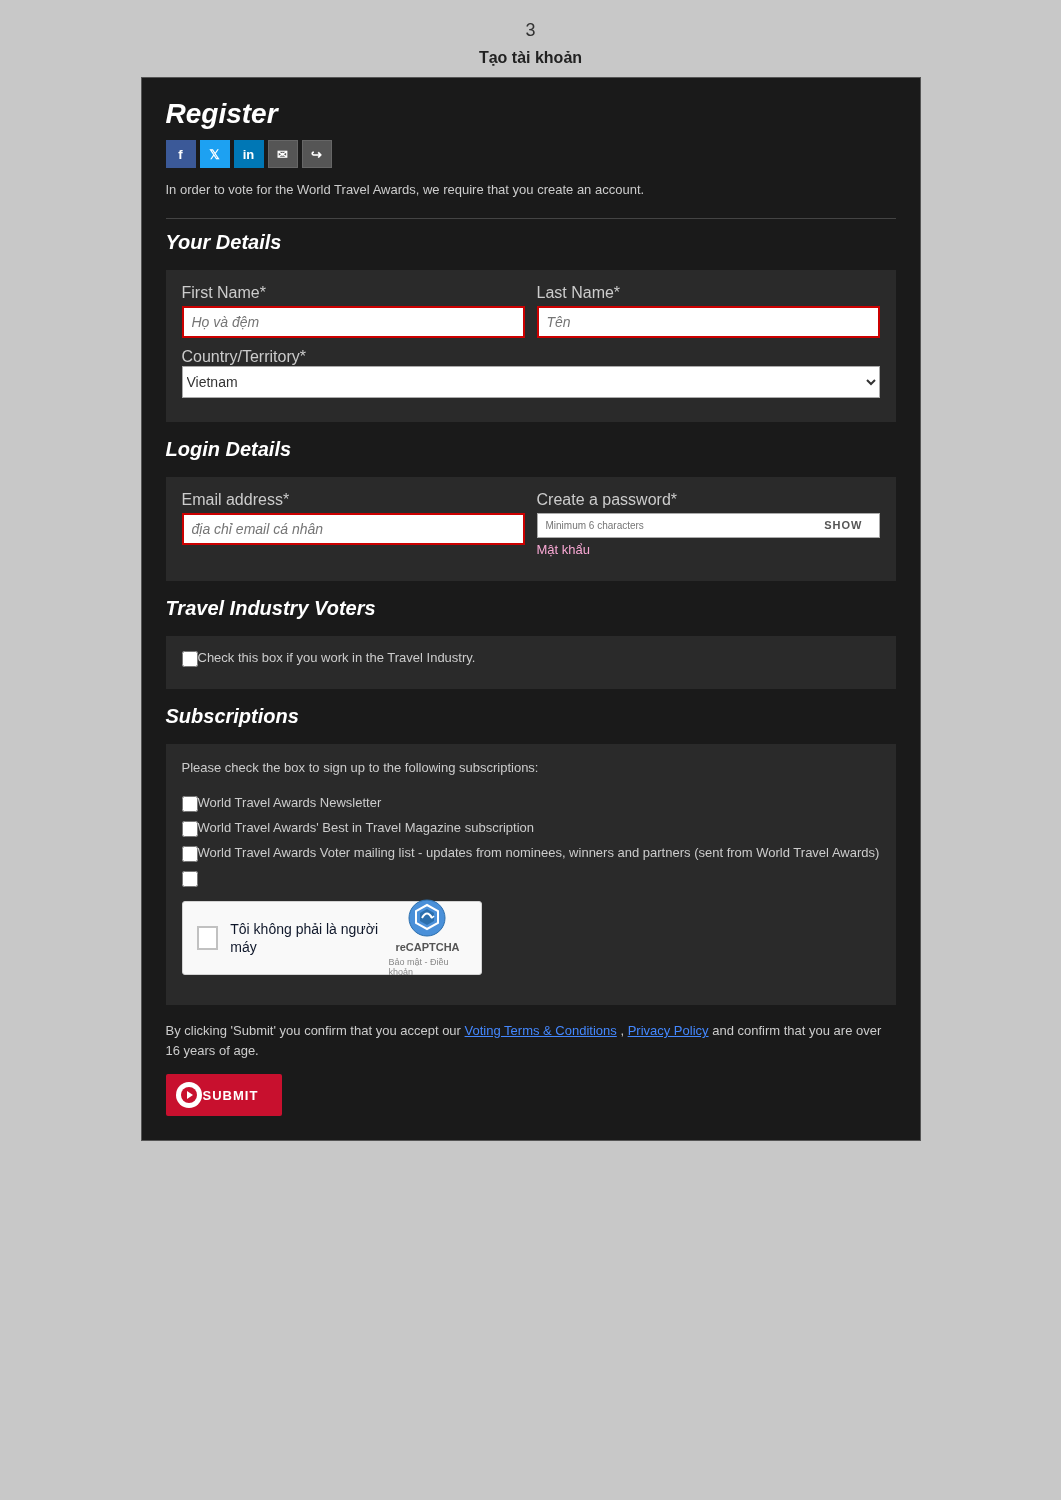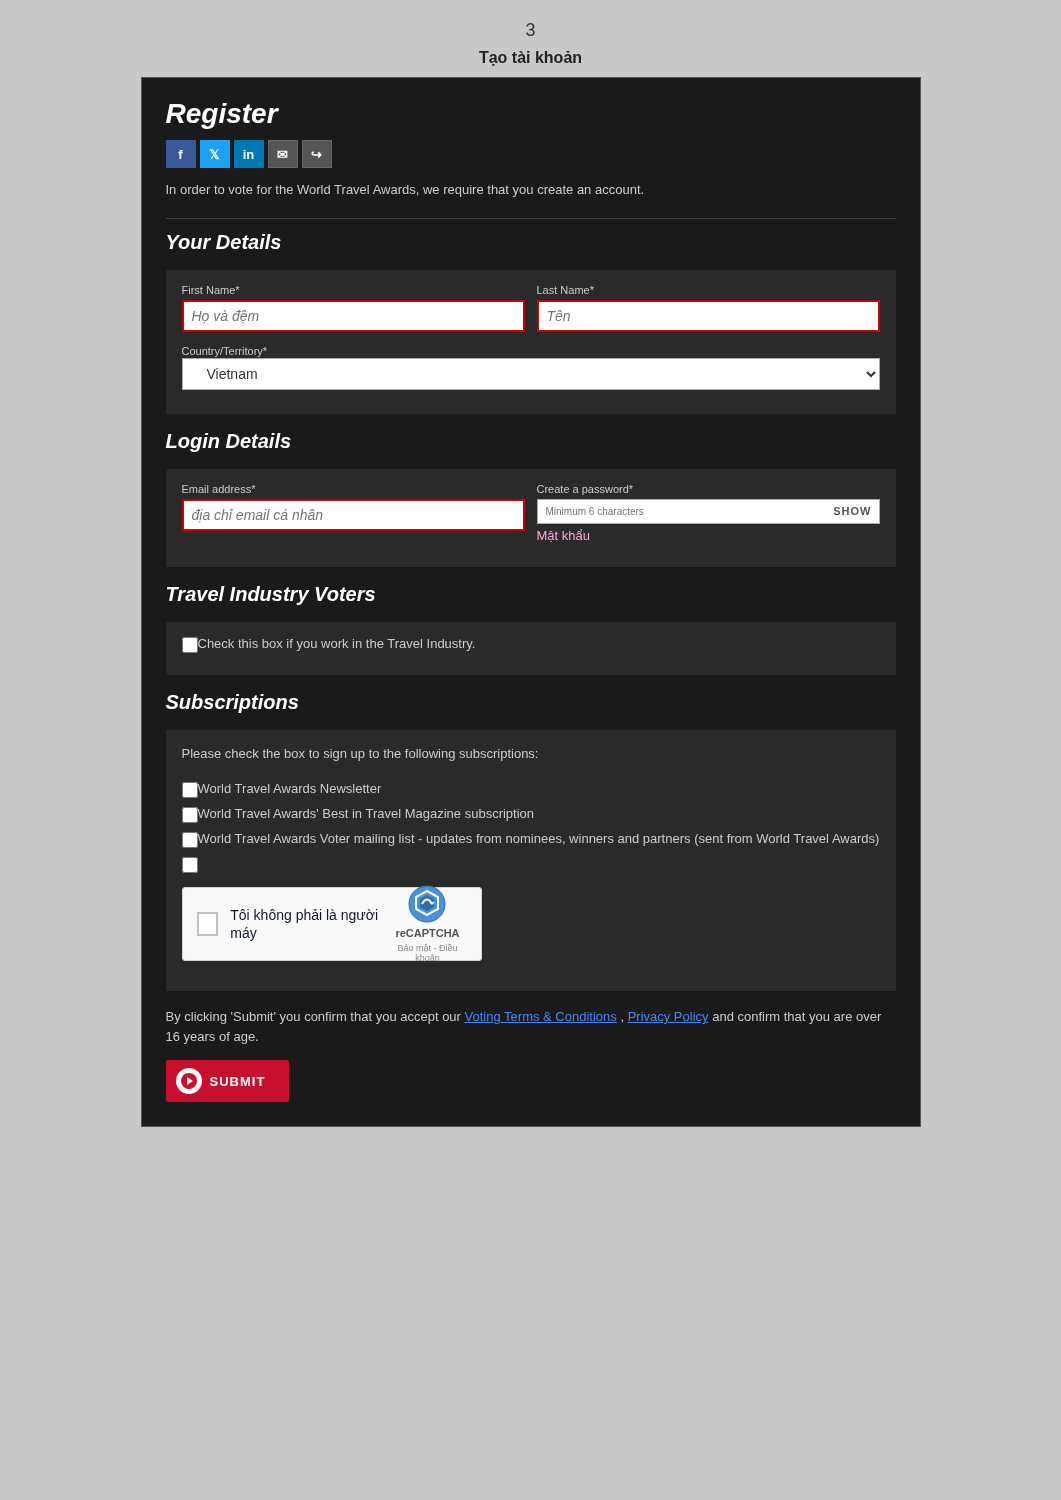--- a/index.html
+++ b/index.html
@@ -85,36 +85,36 @@
       gap: 12px;
       margin-bottom: 10px;
     }
     .field-group {
       flex: 1;
       display: flex;
       flex-direction: column;
     }
     .field-label {
       color: #ccc;
-      font-size: 11px;
+      font-size: 16px;
       margin-bottom: 4px;
     }
     .text-input {
       width: 100%;
       padding: 6px 8px;
       background: #fff;
       border: 2px solid #cc0000;
       color: #c00;
       font-size: 14px;
       font-style: italic;
       outline: none;
     }
     .select-input {
       width: 100%;
-      padding: 6px 20px;
+      padding: 6px 0;
       background: #fff;
       border: 1px solid #aaa;
       color: #333;
       font-size: 14px;
       outline: none;
       appearance: auto;
     }
     .password-wrapper {
       position: relative;
       display: flex;
@@ -124,21 +124,21 @@
       flex: 1;
       padding: 6px 50px 6px 8px;
       background: #fff;
       border: 1px solid #aaa;
       color: #0f172a;
       font-size: 10px;
       outline: none;
     }
     .show-btn {
       position: absolute;
-      right: 8px;
+      right: 17px;
       background: none;
       border: none;
       color: #555;
       font-size: 11px;
       cursor: pointer;
       font-weight: bold;
       letter-spacing: 1px;
     }
     .password-hint {
       color: #f9a8d4;
@@ -195,21 +195,20 @@
     .recaptcha-label {
       font-size: 14px;
       color: #0f172a;
       line-height: 1.3;
     }
     .recaptcha-right {
       display: flex;
       flex-direction: column;
       align-items: center;
       gap: 4px;
-      text-align: center;
     }
     .recaptcha-logo {
       width: 38px;
       height: 38px;
     }
     .recaptcha-brand {
       font-size: 11px;
       color: #555;
       font-weight: bold;
     }
@@ -219,21 +218,21 @@
     }
     .terms-text {
       color: #ccc;
       font-size: 13px;
       line-height: 1.5;
       margin-bottom: 14px;
     }
     .submit-btn {
       display: flex;
       align-items: center;
-      gap: 8px;
+      gap: 1px;
       background: #c8102e;
       border: none;
       padding: 8px 24px 8px 10px;
       cursor: pointer;
       border-radius: 2px;
     }
     .submit-icon {
       width: 26px;
       height: 26px;
       background: #fff;

